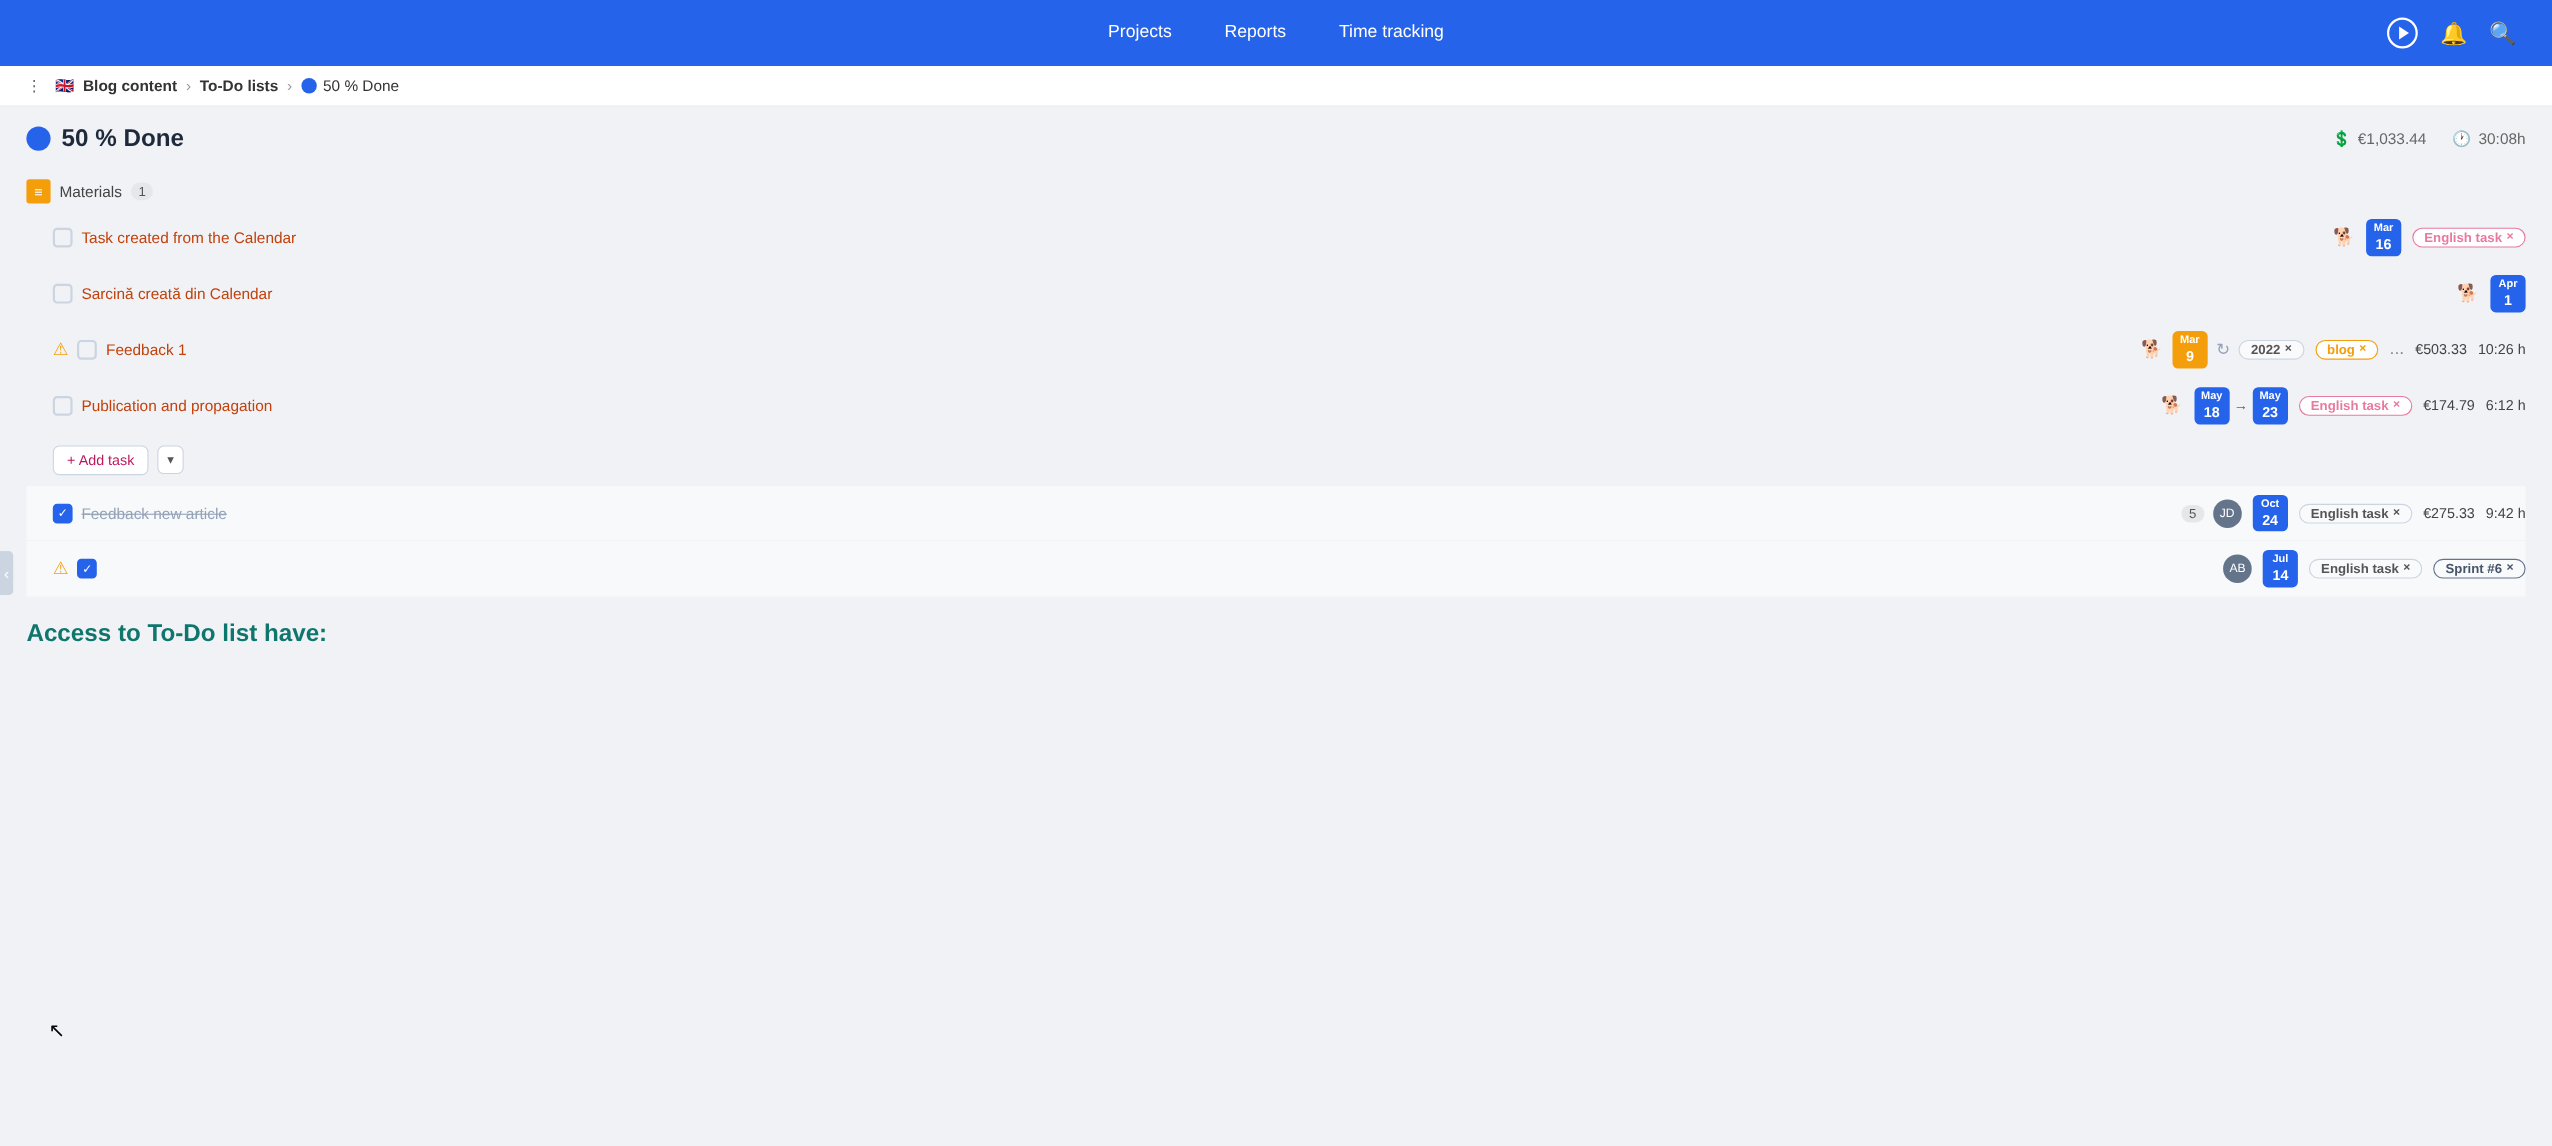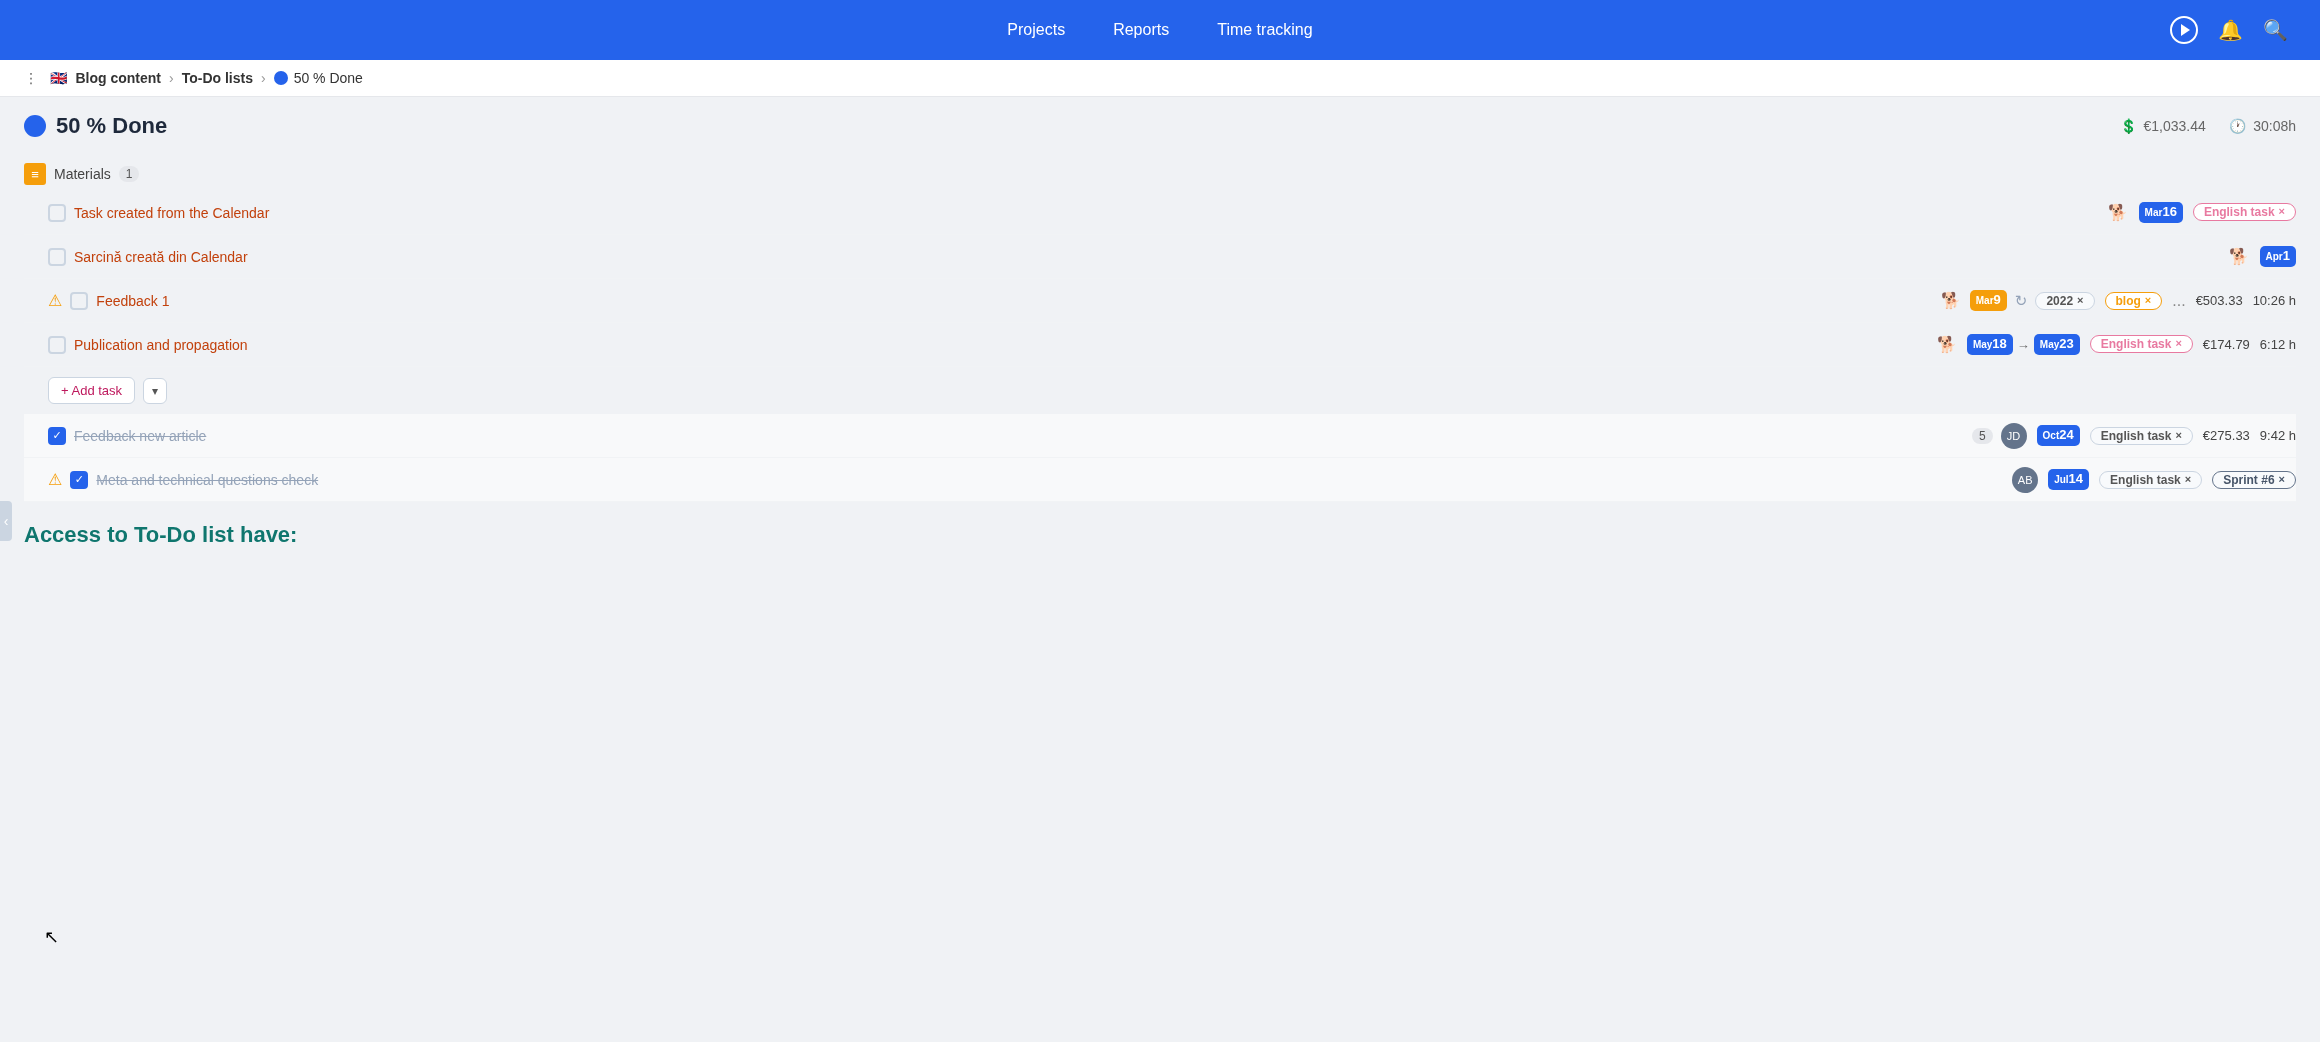--- a/index.html
+++ b/index.html
@@ -185,21 +185,21 @@
       display: flex;
       align-items: center;
       gap: 10px;
       margin-left: auto;
     }
     .dog-avatar {
       font-size: 16px;
     }
     .date-badge {
       display: flex;
-      flex-direction: row;
+      flex-direction: column;
       align-items: center;
       background: #2563eb;
       color: #fff;
       border-radius: 5px;
       padding: 2px 6px;
       font-size: 11px;
       font-weight: 600;
       line-height: 1.3;
       min-width: 32px;
     }
@@ -518,21 +518,20 @@
         <span class="tag-x">×</span>
       </span>
       <span class="amount">€275.33</span>
       <span class="time-val">9:42 h</span>
     </div>
   </div>
 
   <div class="task-row" style="background:#f8f9fa;">
     <span class="warn-icon">⚠</span>
     <div class="task-checkbox checked"></div>
-    <span class="task-name strikethrough">Meta and technical questions check</span>
     <div class="task-right">
       <div class="user-avatar">
         <span>AB</span>
       </div>
       <div class="date-badge">
         <span class="month">Jul</span>
         <span class="day">14</span>
       </div>
       <span class="tag tag-gray">
         <span>English task</span>

